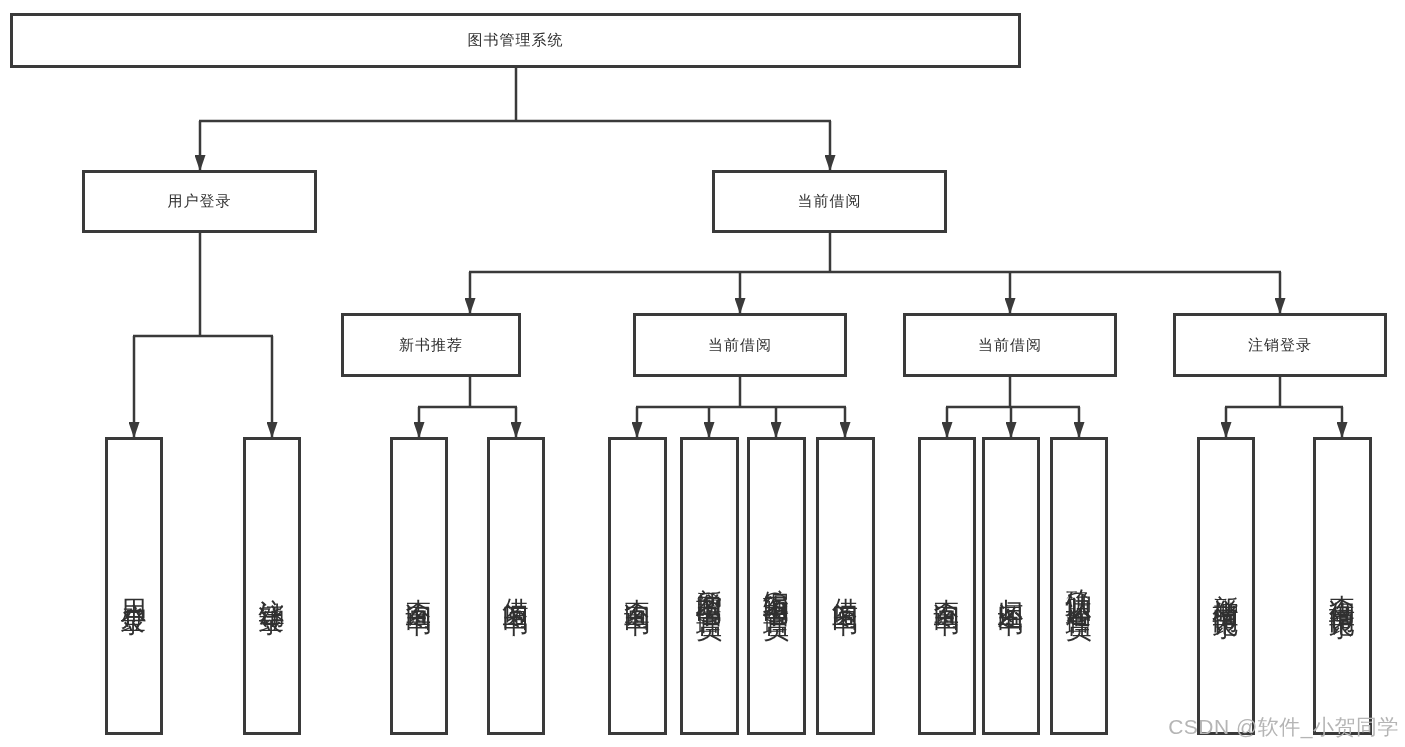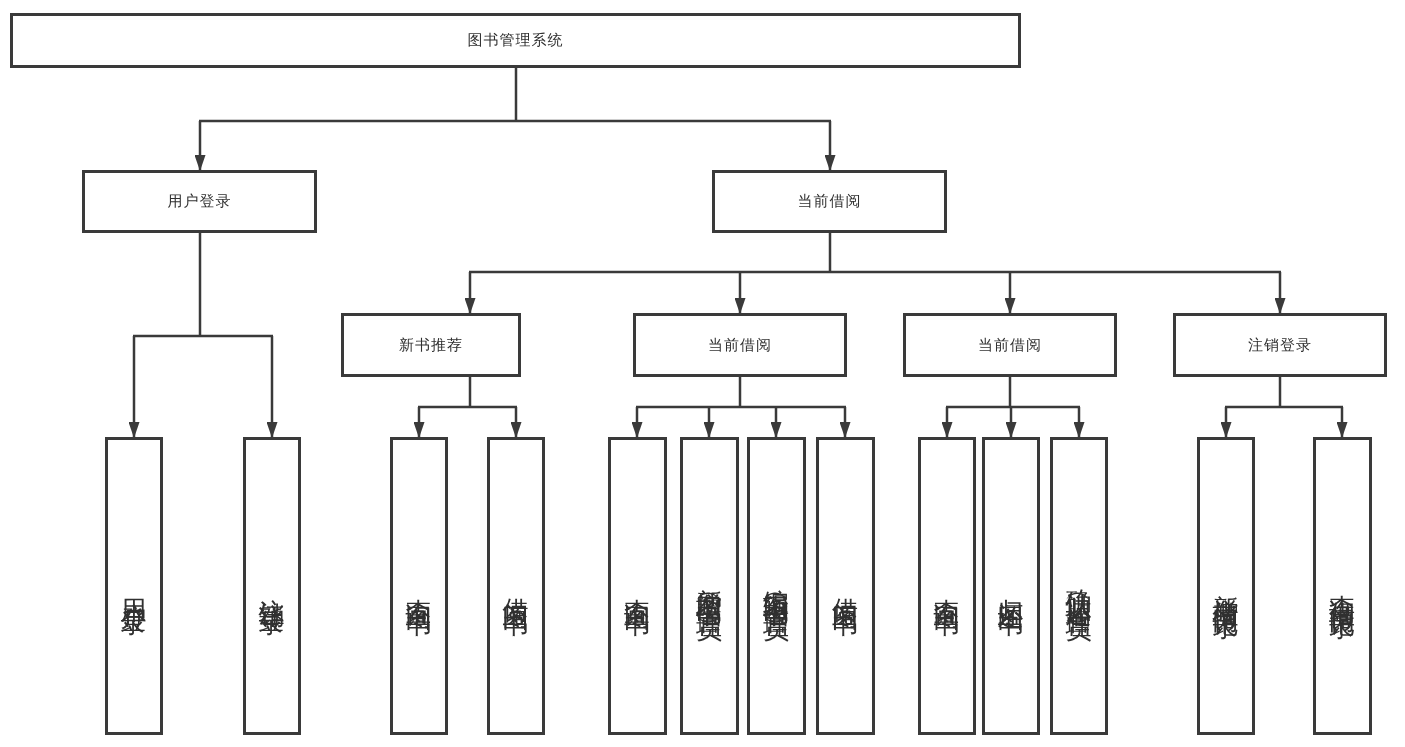--- a/index.html
+++ b/index.html
@@ -100,14 +100,15 @@
   <div class="node v-node" style="left:747px;top:437px;width:59px;height:298px">编辑图书（管理员）</div>
   <div class="node v-node" style="left:816px;top:437px;width:59px;height:298px">借阅图书</div>
 
   <div class="node v-node" style="left:918px;top:437px;width:58px;height:298px">查询图书</div>
   <div class="node v-node" style="left:982px;top:437px;width:58px;height:298px">归还图书</div>
   <div class="node v-node" style="left:1050px;top:437px;width:58px;height:298px">确认归还（管理员）</div>
 
   <div class="node v-node" style="left:1197px;top:437px;width:58px;height:298px">新增借阅记录</div>
   <div class="node v-node" style="left:1313px;top:437px;width:59px;height:298px">查询借阅记录</div>
 
+  <div class="watermark" style="color: rgb(181, 181, 181);">CSDN @软件_小贺同学</div>
 
 </div>
 
 </body></html>

